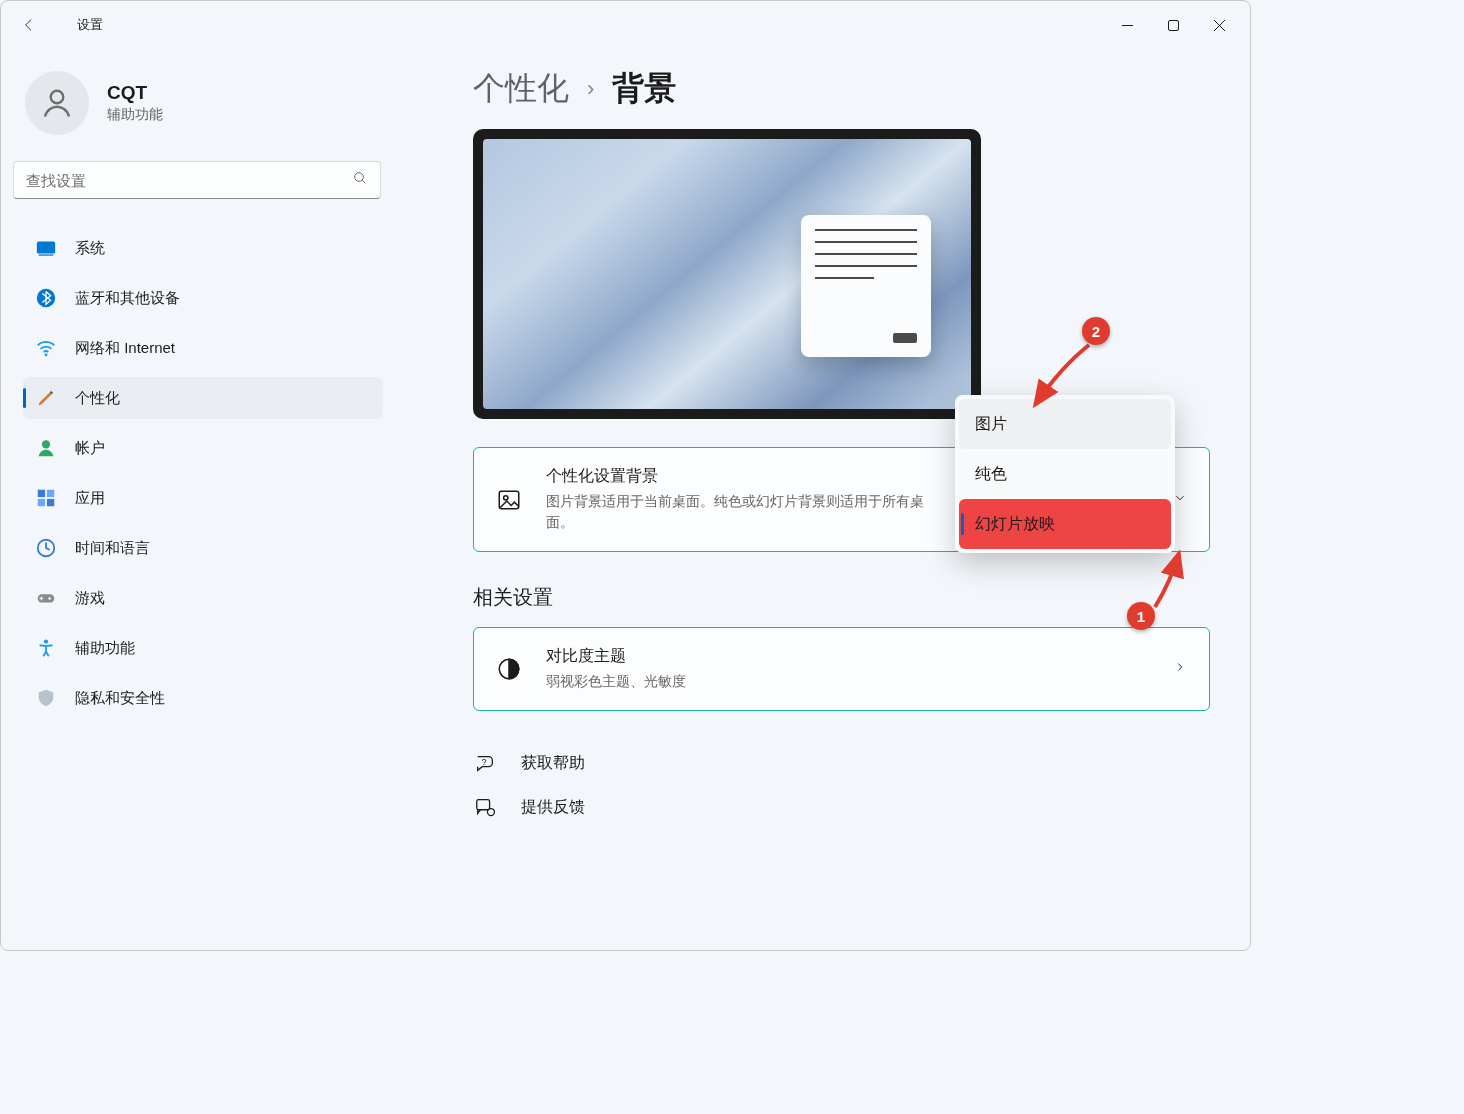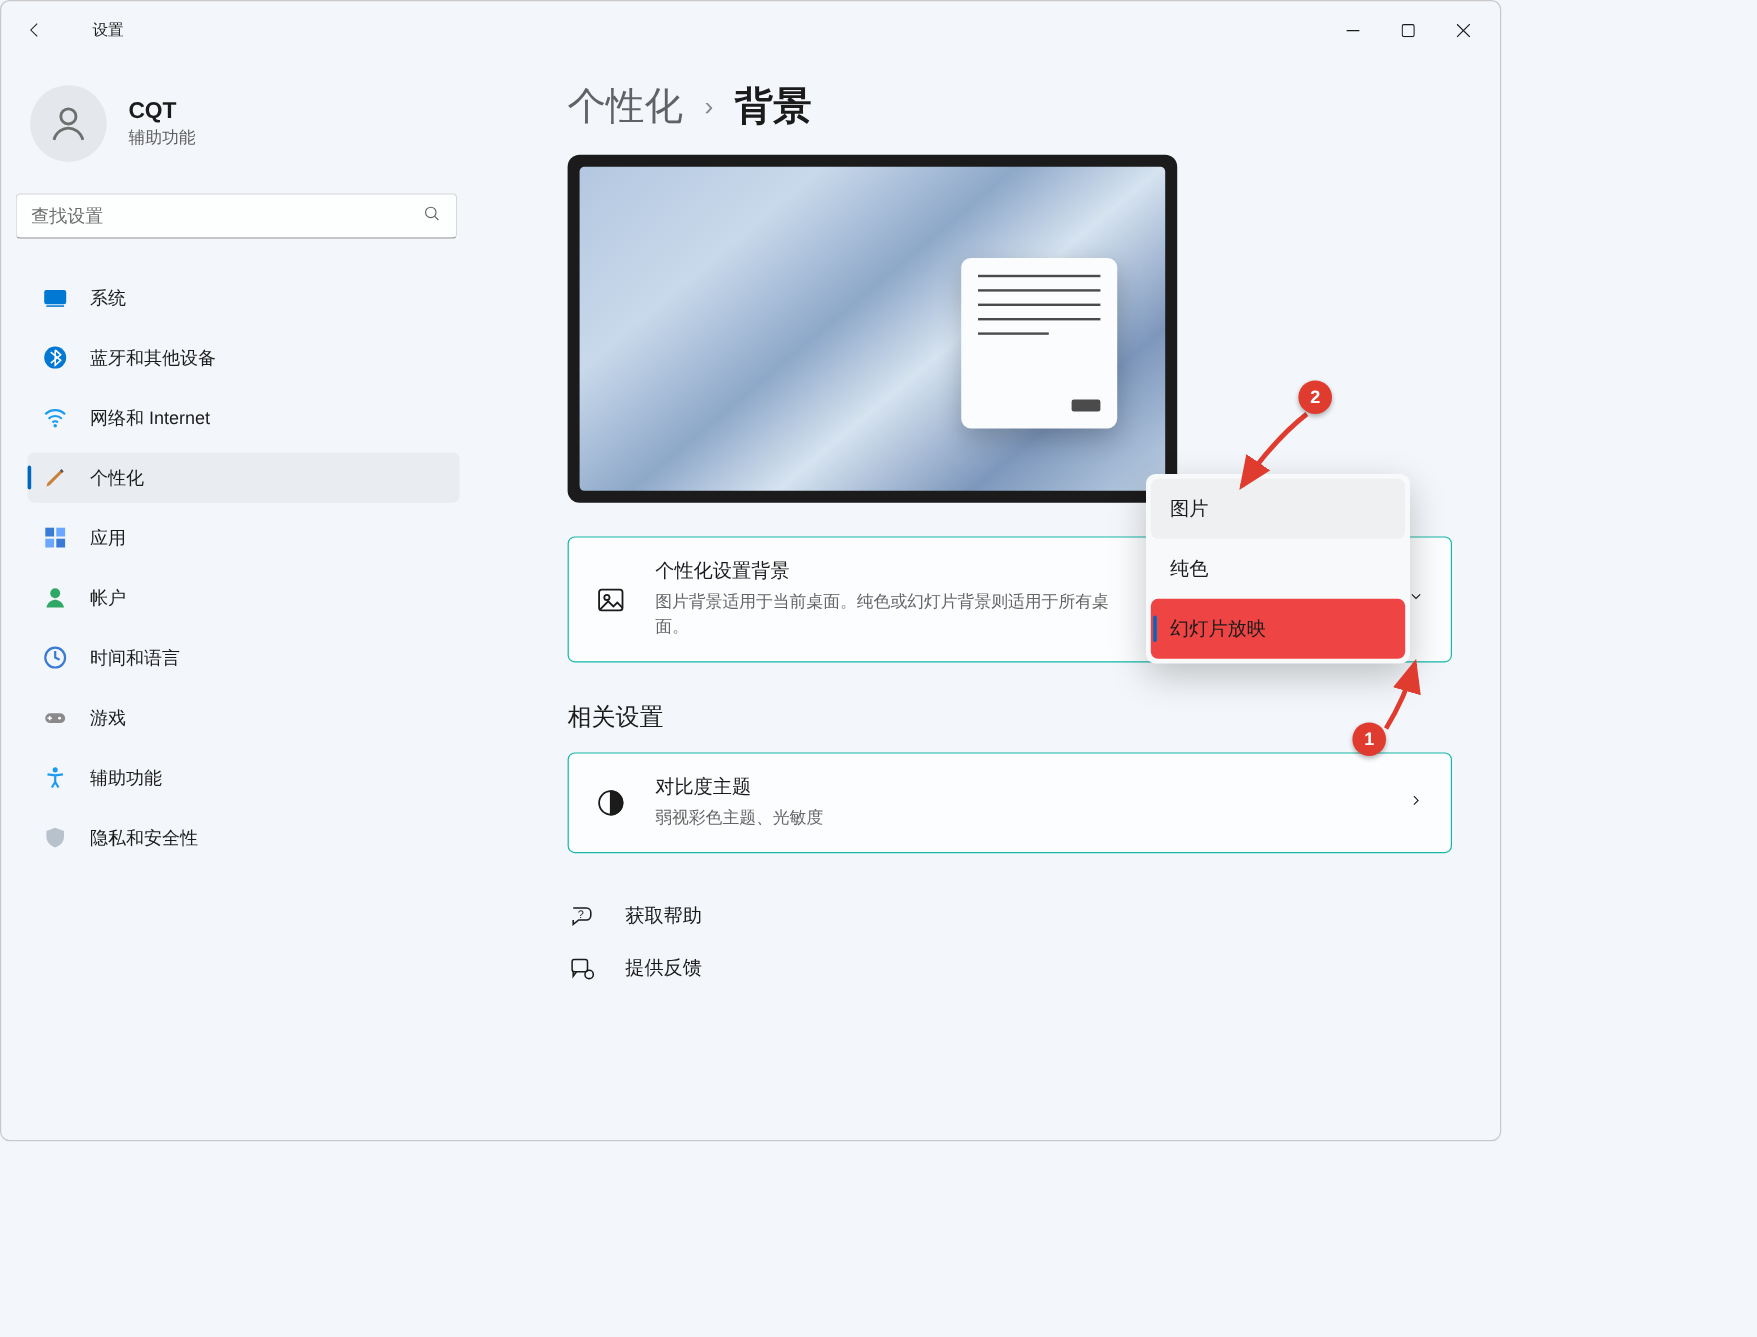--- a/index.html
+++ b/index.html
@@ -148,36 +148,36 @@
             <svg viewBox="0 0 24 24">
               <path d="M4 20l3-1 12-12-2-2L5 17z" fill="#c98039"></path>
               <path d="M17 5l2 2" stroke="#555" stroke-width="2"></path>
             </svg>
           </span>
         <span>个性化</span>
       </div>
       <div class="nav-item">
         <span class="nav-icon">
             <svg viewBox="0 0 24 24">
+              <circle cx="12" cy="8" r="4.5" fill="#2fa866"></circle>
+              <path d="M4 21c1-5 5.5-7 8-7s7 2 8 7" fill="#2fa866"></path>
+            </svg>
+          </span>
+        <span>帐户</span>
+      </div>
+      <div class="nav-item">
+        <span class="nav-icon">
+            <svg viewBox="0 0 24 24">
               <rect x="3" y="3" width="8" height="8" fill="#3a7bd5"></rect>
               <rect x="13" y="3" width="8" height="8" fill="#6aa8ff"></rect>
               <rect x="3" y="13" width="8" height="8" fill="#6aa8ff"></rect>
               <rect x="13" y="13" width="8" height="8" fill="#3a7bd5"></rect>
             </svg>
           </span>
         <span>应用</span>
-      </div>
-      <div class="nav-item">
-        <span class="nav-icon">
-            <svg viewBox="0 0 24 24">
-              <circle cx="12" cy="8" r="4.5" fill="#2fa866"></circle>
-              <path d="M4 21c1-5 5.5-7 8-7s7 2 8 7" fill="#2fa866"></path>
-            </svg>
-          </span>
-        <span>帐户</span>
       </div>
       <div class="nav-item">
         <span class="nav-icon">
             <svg viewBox="0 0 24 24">
               <circle cx="12" cy="12" r="9" fill="none" stroke="#3a7bd5" stroke-width="2"></circle>
               <path d="M12 6v6l4 2" stroke="#3a7bd5" stroke-width="2" fill="none"></path>
             </svg>
           </span>
         <span>时间和语言</span>
       </div>

